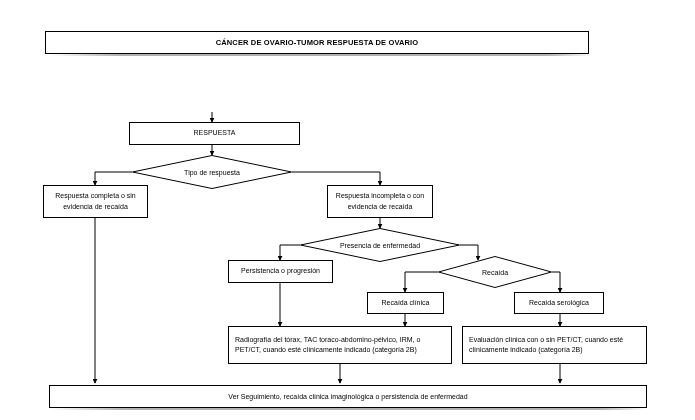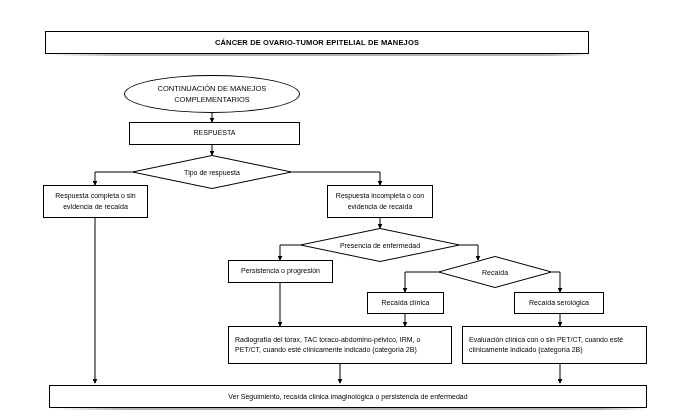--- a/index.html
+++ b/index.html
@@ -133,25 +133,22 @@
 
       <path d="M 340 364 L 340 383" marker-end="url(#arrow)"></path>
 
       <path d="M 560 364 L 560 383" marker-end="url(#arrow)"></path>
     </g>
   </svg>
 
   <div class="shadow" style="left:52px; top:53px; width:540px; height:3px;"></div>
   <div class="shadow" style="left:52px; top:407px; width:595px; height:3px;"></div>
 
-  <div class="node box box-title" style="left:45px; top:31px; width:544px; height:23px;">CÁNCER DE OVARIO-TUMOR EPITELIAL DE MANEJOS</div>
+  <div class="node box box-title" style="left:45px; top:31px; width:544px; height:23px;">CÁNCER DE OVARIO-TUMOR RESPUESTA DE OVARIO</div>
 
-  <div class="node ellipse" style="left:124px; top:75px; width:176px; height:38px;">
-    <span>CONTINUACIÓN DE MANEJOS COMPLEMENTARIOS</span>
-  </div>
 
   <div class="node box box-plain" style="left:129px; top:122px; width:171px; height:23px;">RESPUESTA</div>
 
   <div class="diamond-wrap" style="left:132px; top:155px; width:160px; height:34px;">
     <svg width="160" height="34">
       <polygon points="80,0.5 159.5,17 80,33.5 0.5,17" fill="#ffffff" stroke="#000000" stroke-width="1"></polygon>
     </svg>
     <div class="diamond-label">Tipo de respuesta</div>
   </div>
 

